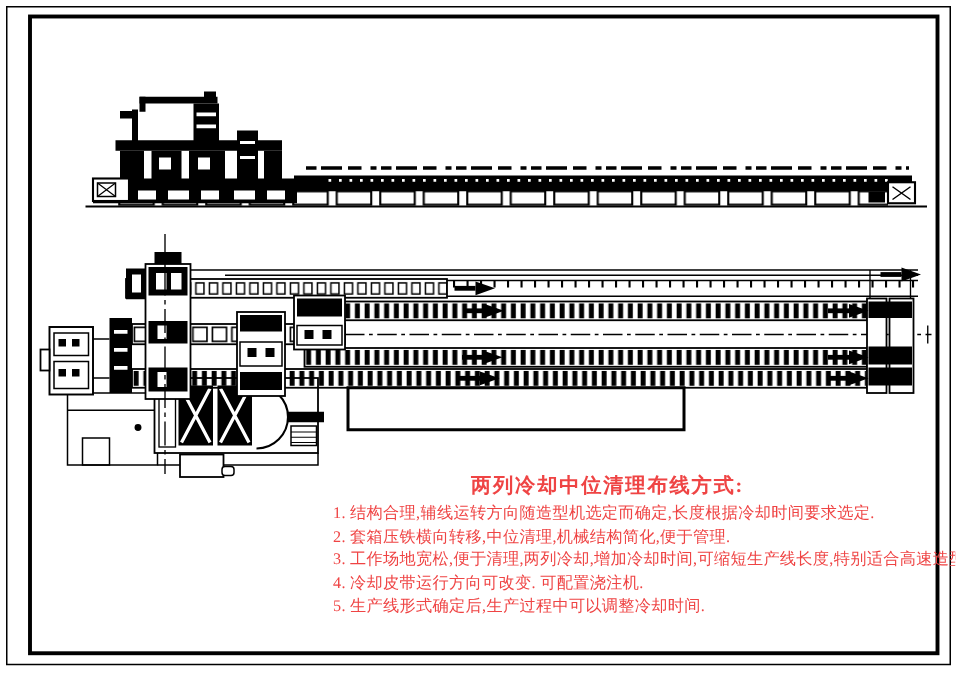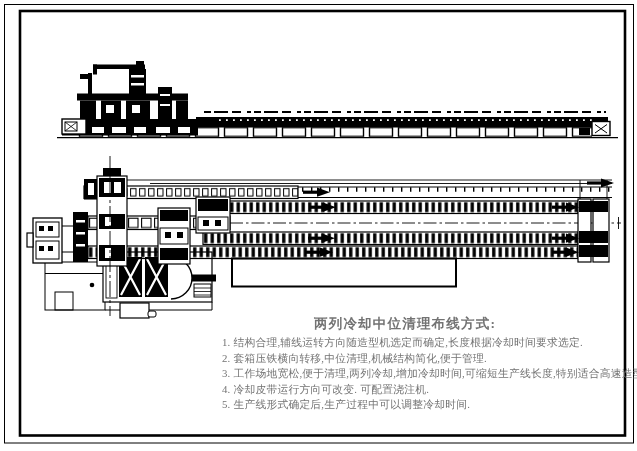--- a/index.html
+++ b/index.html
@@ -2,21 +2,21 @@
 <html><head>
 <meta charset="utf-8">
 <style>
   html,body{margin:0;padding:0;background:#ffffff;}
   .sheet{
     position:relative;
     width:637px;height:451px;
     background:#ffffff;
     overflow:hidden;
     font-family:"Liberation Serif","DejaVu Serif",serif;
-    color:#737373;
+    color:#ef4444;
   }
   .sheet svg{position:absolute;left:0;top:0;}
   .notes-title{
     position:absolute;left:314px;top:315px;
     font-size:13.5px;font-weight:600;letter-spacing:1.2px;
     white-space:nowrap;
   }
   .notes-list{
     position:absolute;left:222px;top:335px;
     font-size:10.8px;line-height:15.6px;letter-spacing:0.2px;

